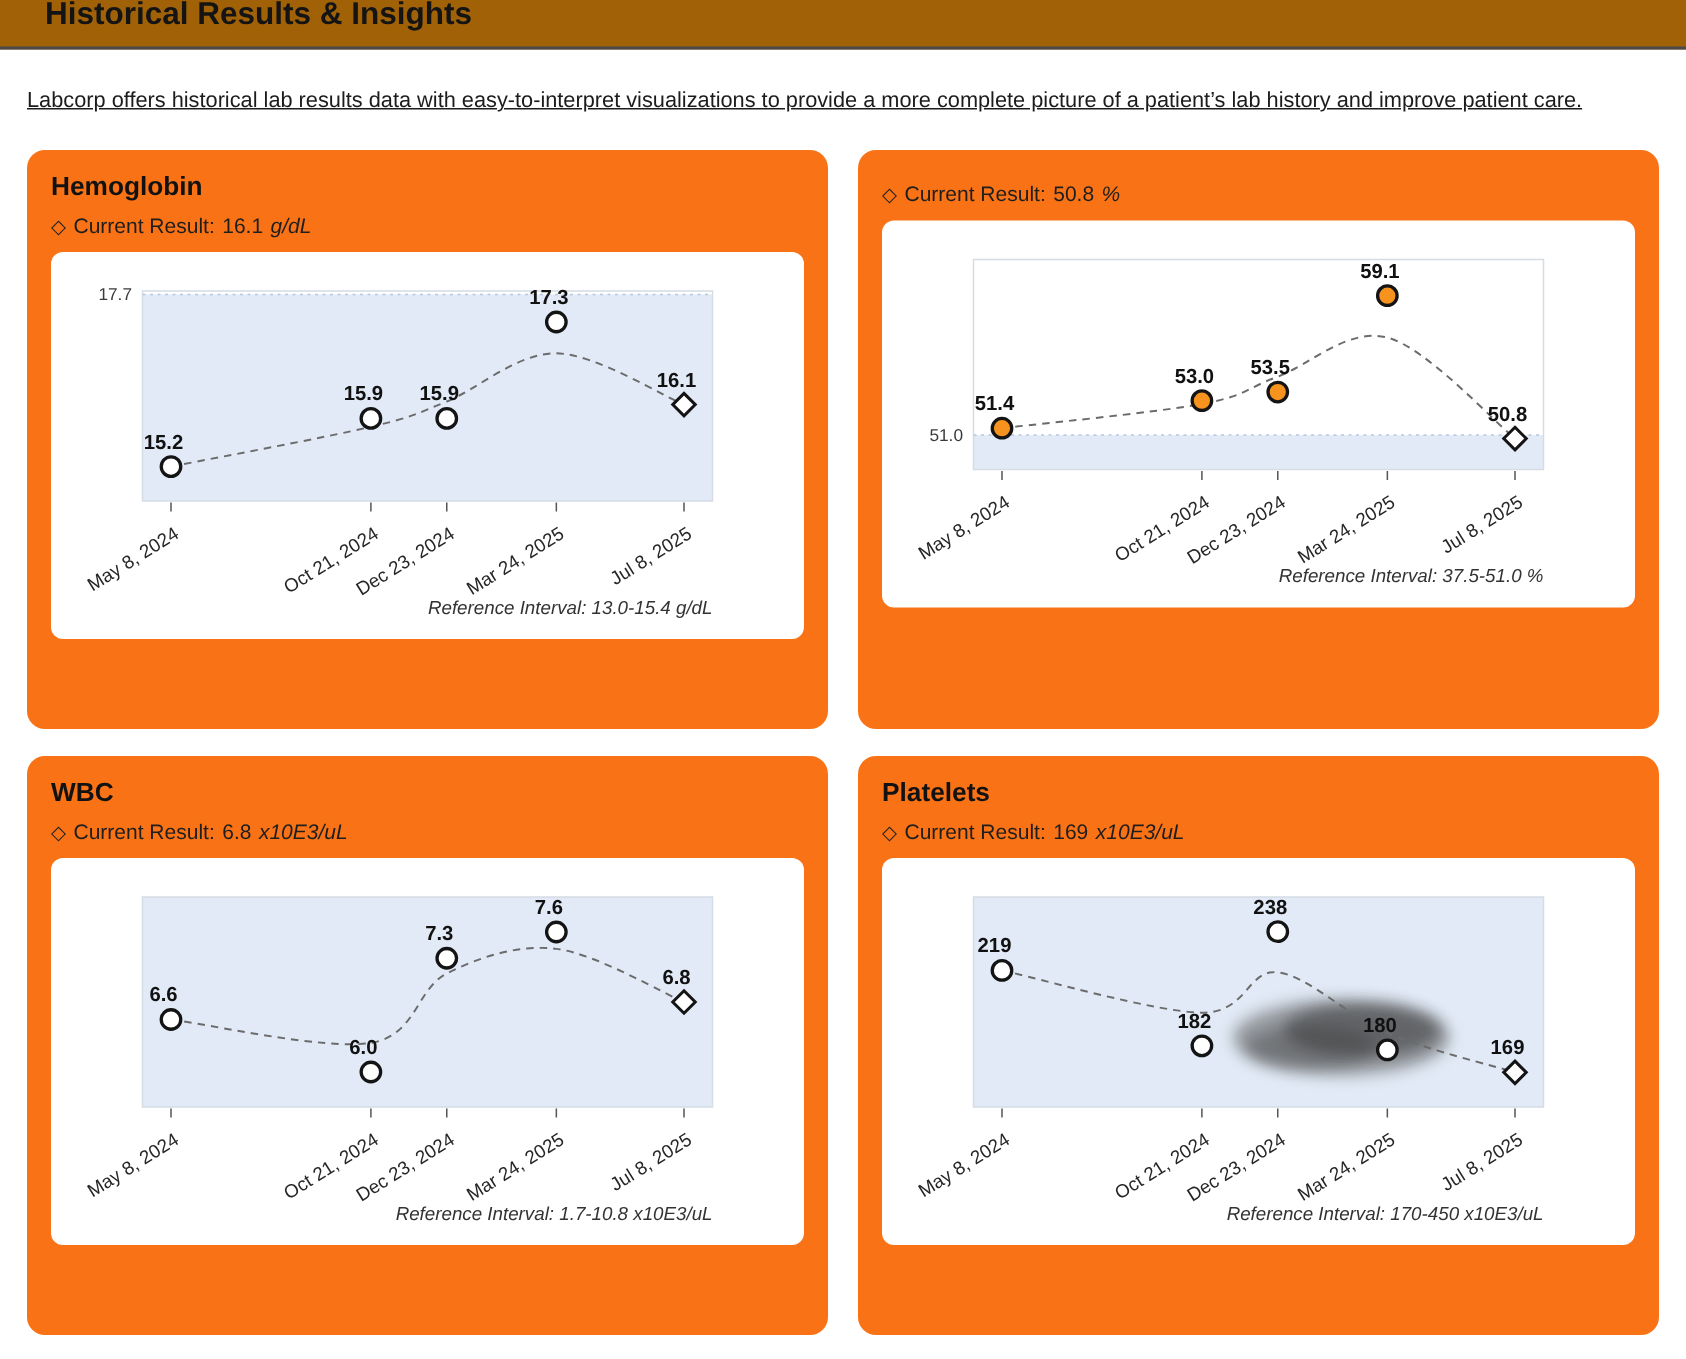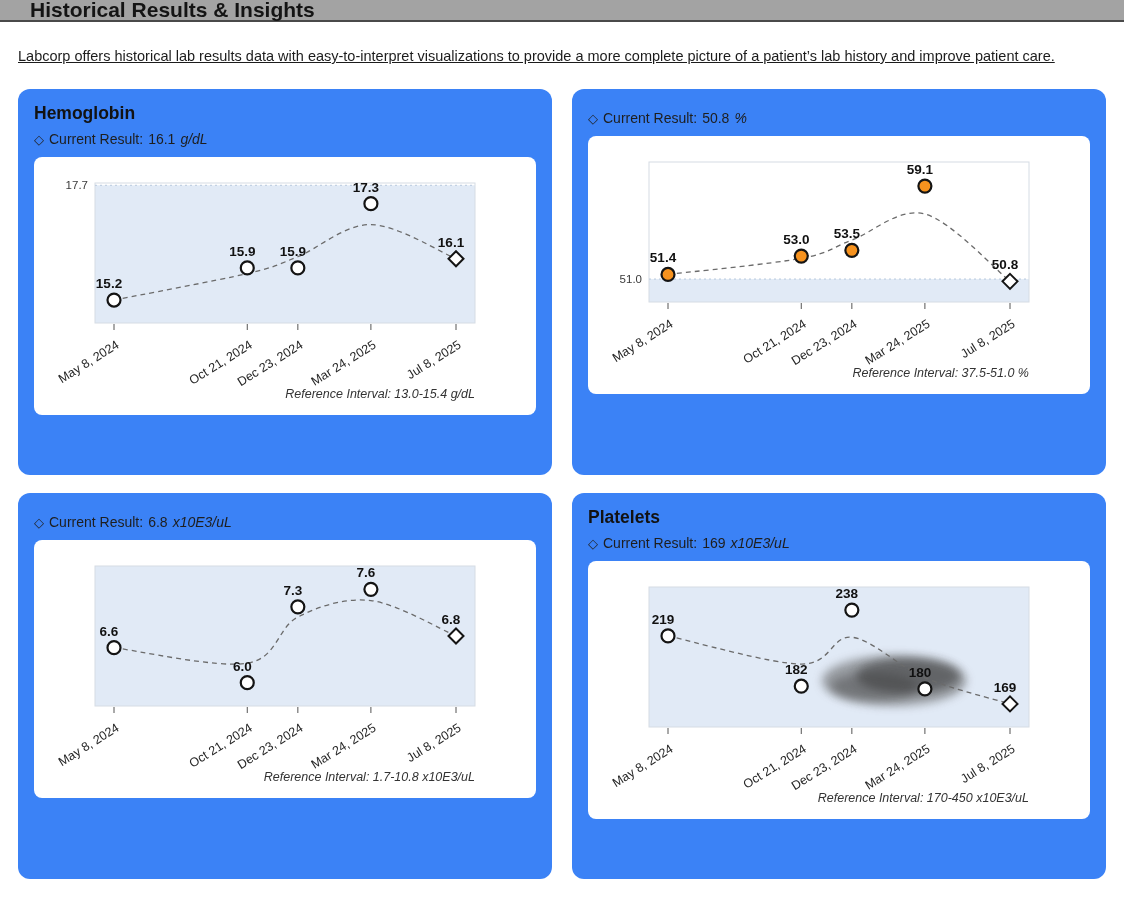--- a/index.html
+++ b/index.html
@@ -1,21 +1,21 @@
 <!DOCTYPE html>
 <html><head>
 <meta charset="utf-8">
 <style>
   html,body{margin:0;padding:0;}
   body{width:1124px;background:#ffffff;font-family:"Liberation Sans",sans-serif;color:#111;}
-  header{background:#a3a3a3;padding:0 0 0 30px;border-bottom:2px solid #4a4a4a;}
+  header{background:#a16207;padding:0 0 11px 30px;border-bottom:2px solid #4a4a4a;}
   h1{margin:0;font-size:21px;line-height:20px;font-weight:700;color:#141414;}
   .intro{margin:25px 18px 0;font-size:14.5px;line-height:1.35;color:#1c1c1c;text-decoration:underline;}
   .grid{display:grid;grid-template-columns:1fr 1fr;gap:18px 20px;margin:22px 18px 0;}
-  .card{background:#3b82f6;border-radius:12px;padding:14px 16px 60px;}
+  .card{background:#f97316;border-radius:12px;padding:14px 16px 60px;}
   .card h2{margin:0;font-size:17.5px;font-weight:700;color:#121212;}
   .current{margin-top:7px;font-size:14px;color:#1e1e1e;display:flex;align-items:baseline;gap:5px;}
   .dia{font-size:13px;color:#222;}
   .unit{font-style:italic;}
   .chart-box{position:relative;margin-top:10px;height:258px;background:#ffffff;border-radius:8px;overflow:hidden;}
   svg.chart{display:block;}
   .chart text{font-family:"Liberation Sans",sans-serif;}
   .ref-note{position:absolute;top:230px;right:61px;font-style:italic;font-size:12.5px;color:#333;}
 </style>
 </head>
@@ -102,20 +102,21 @@
           <circle cx="336.90140845070425" cy="50.09836065573772" r="6.5" fill="#f6921e" stroke="#141414" stroke-width="2.2"></circle>
           <text x="331.90140845070425" y="38.09836065573772" text-anchor="middle" font-size="13.5" font-weight="bold" fill="#111">59.1</text>
           <path d="M 422 137.84426229508202 L 429.5 145.34426229508202 L 422 152.84426229508202 L 414.5 145.34426229508202 Z" fill="#ffffff" stroke="#141414" stroke-width="2"></path>
           <text x="417" y="133.34426229508202" text-anchor="middle" font-size="13.5" font-weight="bold" fill="#111">50.8</text>
         </svg>
       <div class="ref-note">Reference Interval: 37.5-51.0 %</div>
     </div>
   </section>
 
   <section class="card">
+    <h2>WBC</h2>
     <div class="current">
       <span class="dia">◇</span>
       <span>Current Result:</span>
       <span class="val">6.8</span>
       <span class="unit">x10E3/uL</span>
     </div>
     <div class="chart-box">
       <svg class="chart" viewBox="0 0 502 258" width="502" height="258">
           <rect x="61" y="26" width="380" height="140" fill="#e1eaf6"></rect>
           <rect x="61" y="26" width="380" height="140" fill="none" stroke="#d5dce4" stroke-width="1"></rect>

